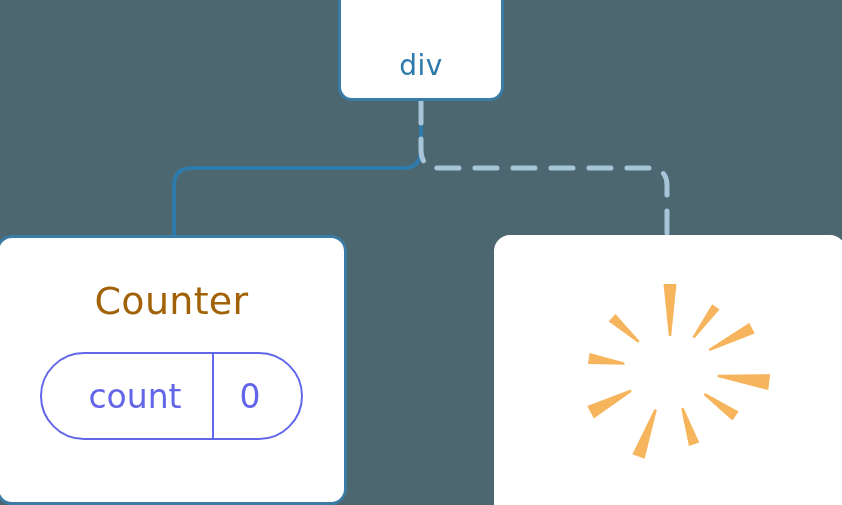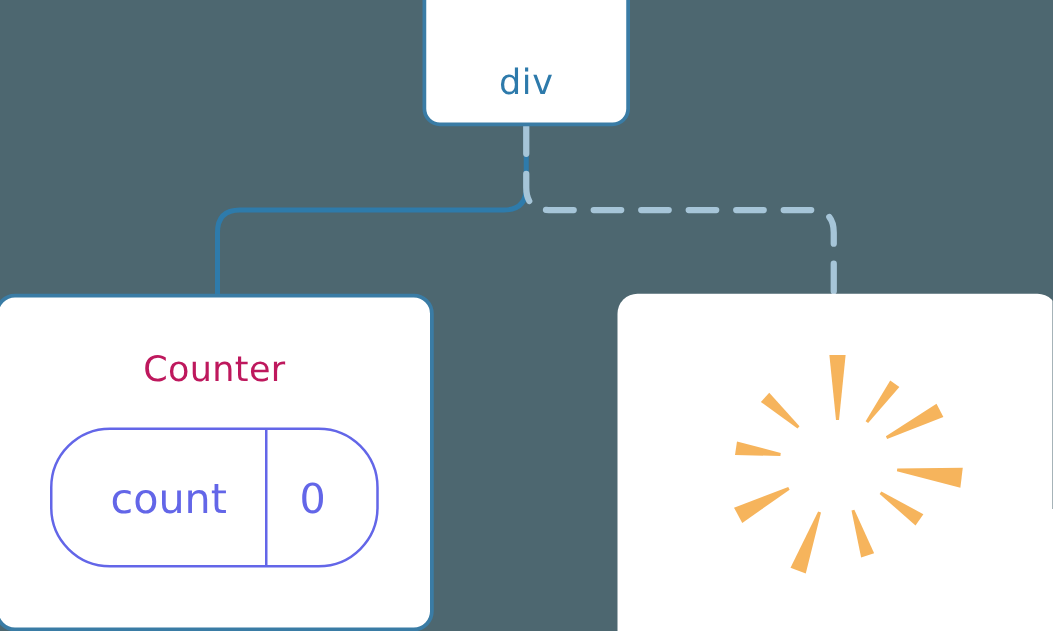--- a/index.html
+++ b/index.html
@@ -68,30 +68,30 @@
     height: 270px;
     border: 3px solid #3a7ca5;
     border-radius: 16px;
     display: flex;
     flex-direction: column;
     align-items: center;
     padding-top: 44px;
   }
 
   .node-counter-title {
-    font-size: 28px;
-    color: #be185d;
+    font-size: 38px;
+    color: #a16207;
     line-height: 1;
     letter-spacing: 0.3px;
   }
 
   
   .state-pill {
     margin-top: 32px;
-    height: 112px;
+    height: 88px;
     display: flex;
     align-items: stretch;
     border: 2px solid #6366e8;
     border-radius: 48px;
     box-sizing: border-box;
     overflow: hidden;
   }
 
   .state-key,
   .state-value {

